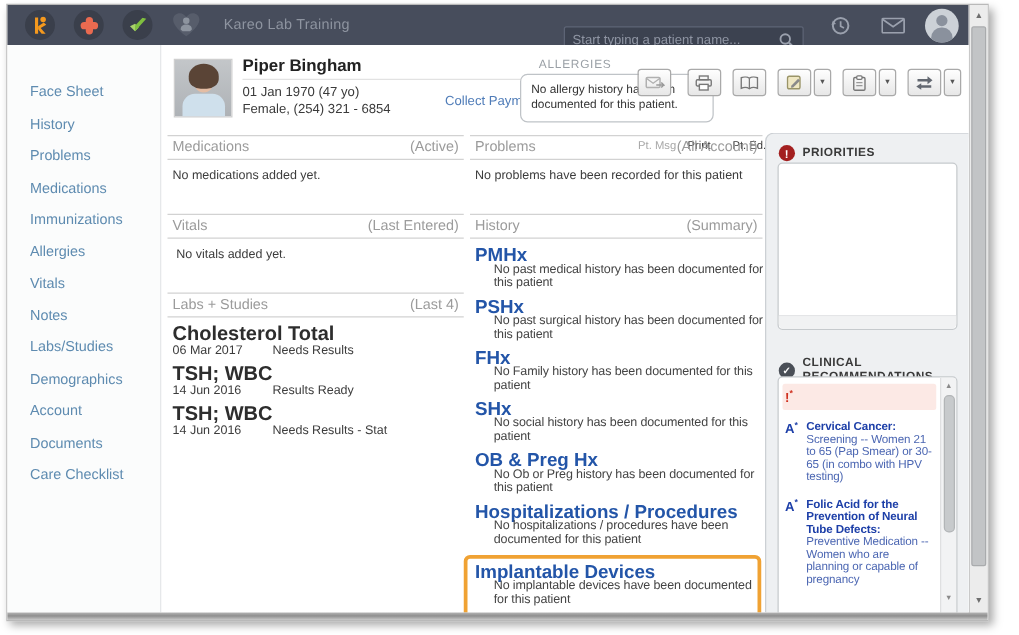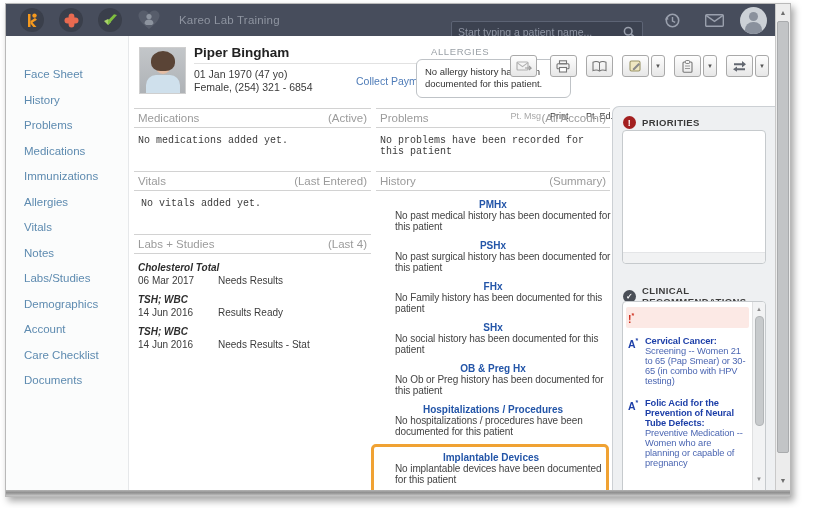--- a/index.html
+++ b/index.html
@@ -83,32 +83,32 @@
   .act.disabled .act-label { color:#a8a8a8; }
 
   
   .col { position:absolute; top:72px; }
   .col-left { left:128px; width:237px; }
   .col-right { left:370px; width:234px; }
   .sec-hdr { display:flex; justify-content:space-between; align-items:center;
              border-top:1px solid #d2d2d2; border-bottom:1px solid #d2d2d2;
              padding:3px 4px; color:#9b9b9b; font-size:11.5px; }
   .sec-body { padding:7px 4px 0 4px; font-size:10px; color:#3c3c3c; }
-  .mh-47 { min-height:43px;font-family:Liberation Mono, monospace; }
+  .mh-47 { min-height:43px; }
   .indent6 { padding-left:7px; }
 
   
   .lab { margin-bottom:6px; }
-  .lab-name { font-weight:bold; font-size:10px; color:#2d2d2d; line-height:13px;font-style:italic; }
+  .lab-name { font-weight:bold; font-size:16px; color:#2d2d2d; line-height:13px; }
   .lab-row { display:flex; font-size:10px; line-height:13px; }
   .lab-date { width:80px; }
 
   
   .h-entry { margin-bottom:7px; }
-  .h-head { font-size:10px; font-weight:bold; color:#2355a8; line-height:13px; cursor:pointer;text-align:center; }
+  .h-head { font-size:15px; font-weight:bold; color:#2355a8; line-height:13px; cursor:pointer; }
   .h-text { font-size:10px; letter-spacing:-.1px; color:#444; line-height:10.5px;
             padding-left:15px; margin-right:-6px; }
   .hl-box { border:3px solid #f0a233; border-radius:5px; margin:3px -3px 0 -9px;
             padding:4px 4px 6px 6px; }
   .hl-box .h-entry { margin-bottom:17px; }
 
   
   .rpanel { position:absolute; left:606px; right:0; top:70px; bottom:0;
             background:#eef0f2; border:1px solid #ccd0d4; border-right:none; border-bottom:none;
             border-top-left-radius:7px; }
@@ -220,22 +220,22 @@
       <div class="sb-item">History</div>
       <div class="sb-item">Problems</div>
       <div class="sb-item">Medications</div>
       <div class="sb-item">Immunizations</div>
       <div class="sb-item">Allergies</div>
       <div class="sb-item">Vitals</div>
       <div class="sb-item">Notes</div>
       <div class="sb-item">Labs/Studies</div>
       <div class="sb-item">Demographics</div>
       <div class="sb-item">Account</div>
+      <div class="sb-item">Documents</div>
       <div class="sb-item">Care Checklist</div>
-      <div class="sb-item">Documents</div>
     </div>
 
     <div class="phead">
       <div class="photo">
         <div class="p-shirt"></div>
             <div class="p-face"></div>
             <div class="p-hair"></div>
       </div>
       <div class="ph-info">
         <div class="ph-name">Piper Bingham</div>

